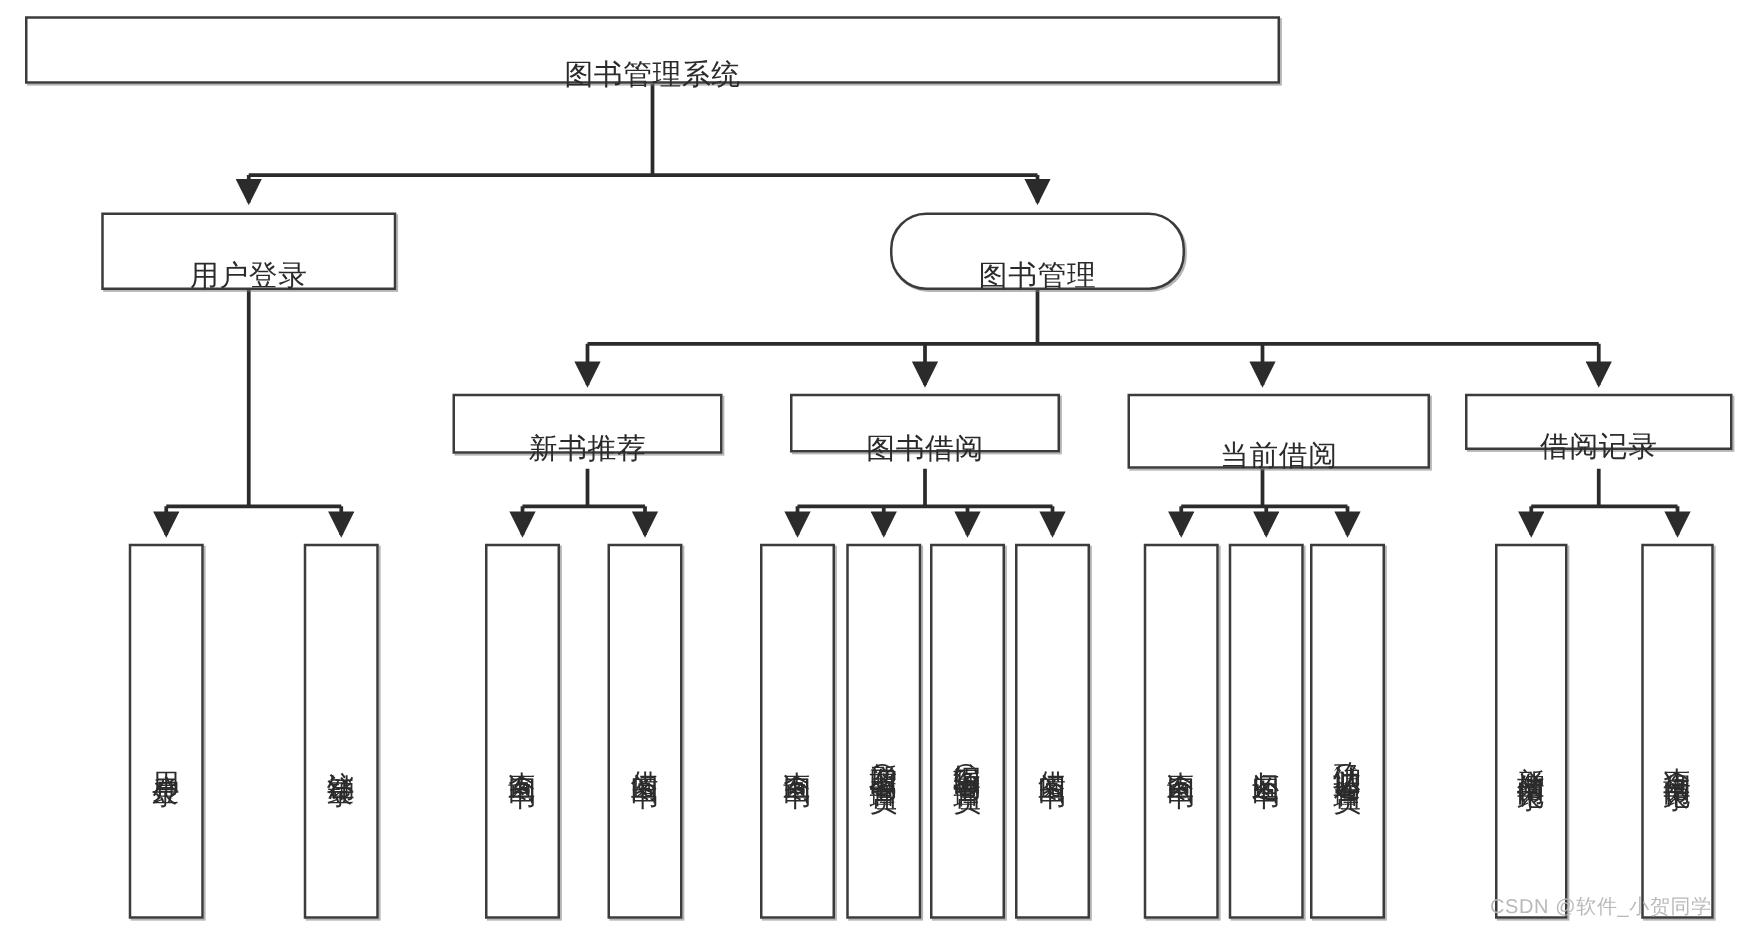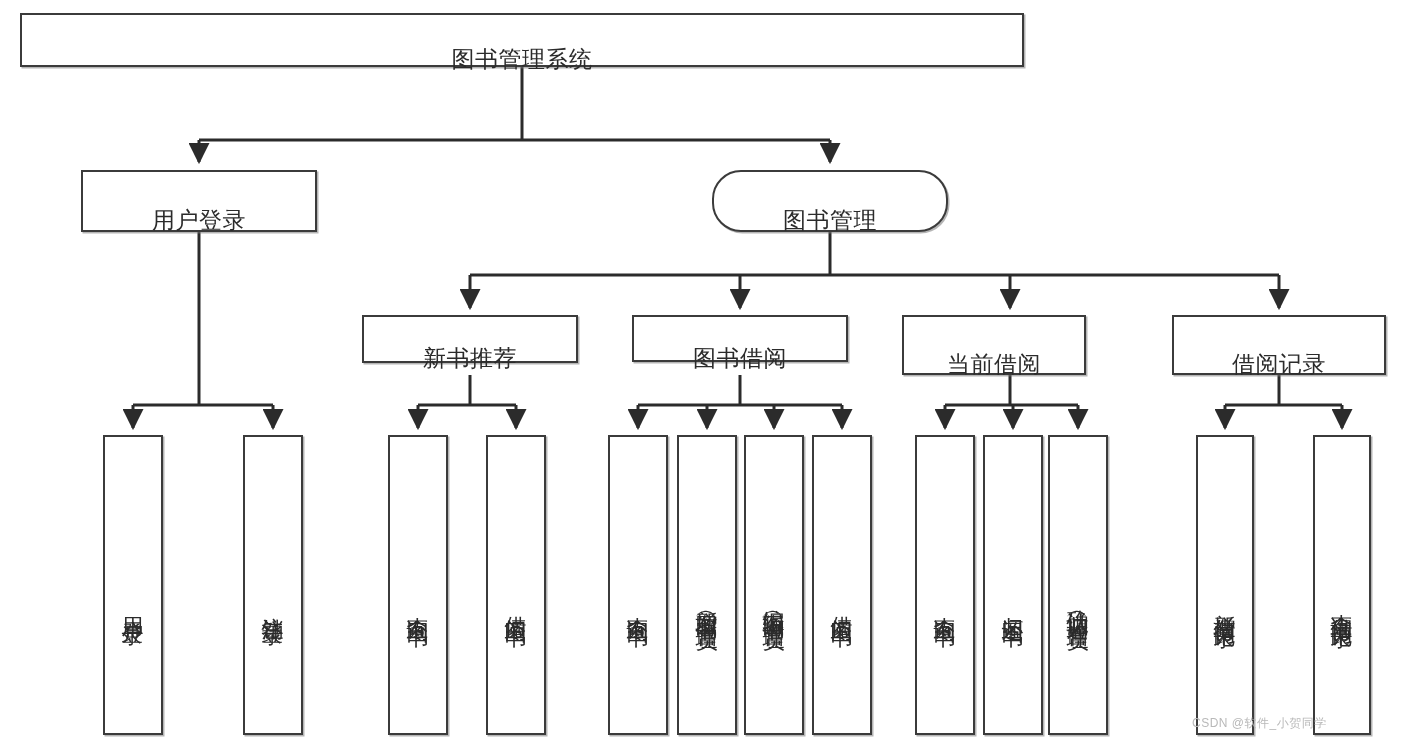--- a/index.html
+++ b/index.html
@@ -56,21 +56,21 @@
     text-orientation: upright;
     font-size: 22px;
     letter-spacing: 3px;
     line-height: 1.05;
     max-height: 290px;
   }
   #watermark {
     position: absolute;
     left: 1192px;
     top: 715px;
-    font-size: 12px;
+    font-size: 16px;
     color: #b9b9b9;
     white-space: nowrap;
     letter-spacing: 0.5px;
   }
 </style>
 </head>
 <body>
 
 <div id="canvas">
 
@@ -134,24 +134,24 @@
   <div class="node horiz" id="n-l2-1" style="left: 712px; top: 170px; width: 236px; height: 62px; border-radius: 29px;">
     <span class="label">图书管理</span>
   </div>
 
   <div class="node horiz" id="n-l3-0" style="left: 362px; top: 315px; width: 216px; height: 48px;">
     <span class="label">新书推荐</span>
   </div>
   <div class="node horiz" id="n-l3-1" style="left: 632px; top: 315px; width: 216px; height: 47px;">
     <span class="label">图书借阅</span>
   </div>
-  <div class="node horiz" id="n-l3-2" style="left: 902px; top: 315px; width: 184px; height: 60px;">
+  <div class="node horiz" id="n-l3-2" style="left: 902px; top: 315px; width: 242px; height: 60px;">
     <span class="label">当前借阅</span>
   </div>
-  <div class="node horiz" id="n-l3-3" style="left: 1172px; top: 315px; width: 214px; height: 60px;">
+  <div class="node horiz" id="n-l3-3" style="left: 1172px; top: 315px; width: 214px; height: 45px;">
     <span class="label">借阅记录</span>
   </div>
 
   <div class="node vert" id="n-lf-0" style="left: 103px; top: 435px; width: 60px; height: 300px;">
     <span class="label">用户登录</span>
   </div>
   <div class="node vert" id="n-lf-1" style="left: 243px; top: 435px; width: 60px; height: 300px;">
     <span class="label">注销登录</span>
   </div>
   <div class="node vert" id="n-lf-2" style="left: 388px; top: 435px; width: 60px; height: 300px;">

